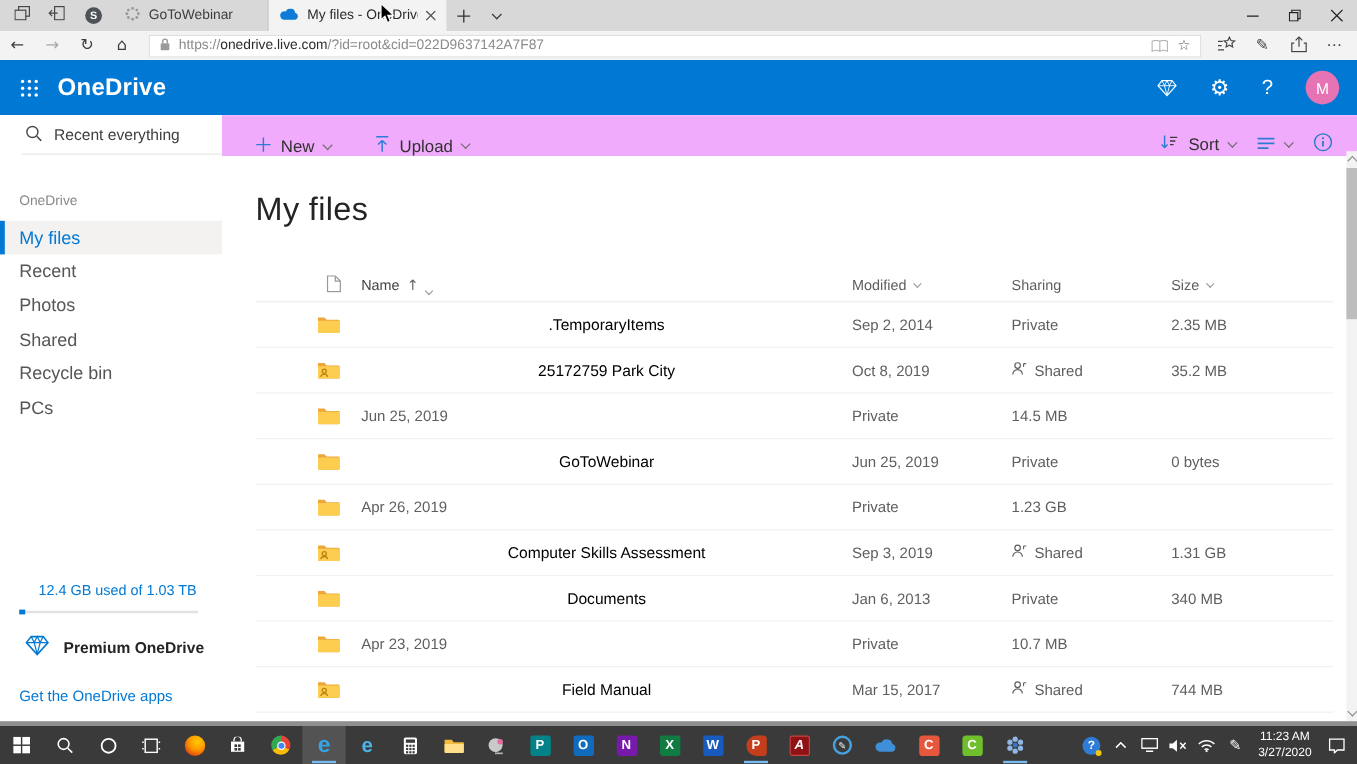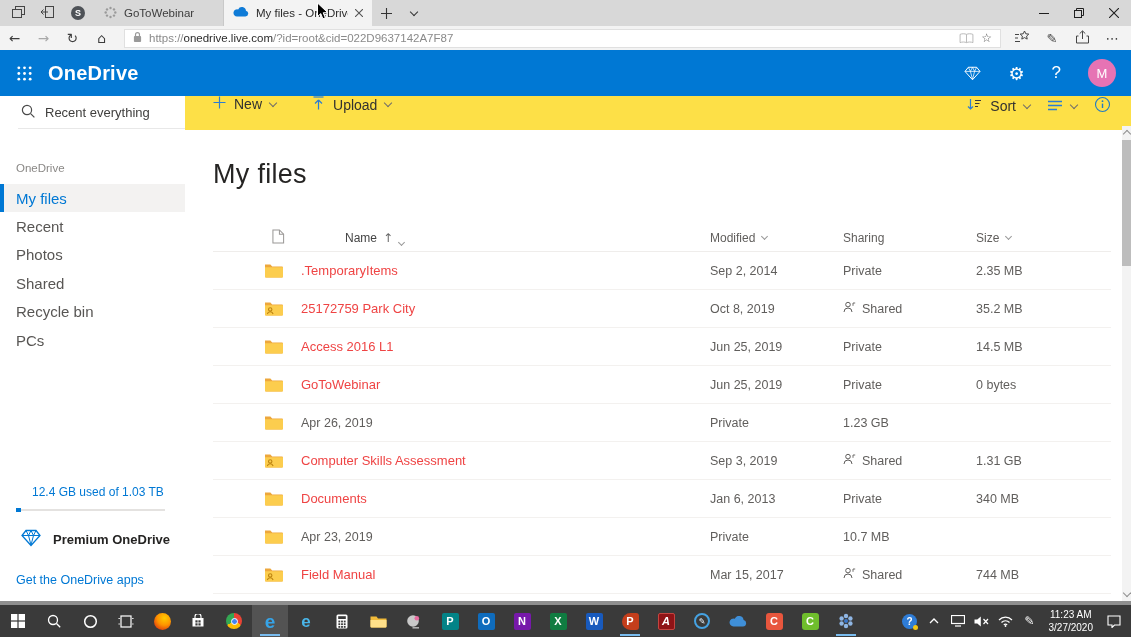--- a/index.html
+++ b/index.html
@@ -52,40 +52,40 @@
   .side-item.sel::before { content:""; position:absolute; left:0; top:0; bottom:0; width:4px; background:#0078d4; }
   .side-bottom { position:absolute; left:0; top:385px; width:185px; height:120px; }
   .storage { position:absolute; top:4px; left:32px; font-size:12px; color:#0078d4; }
   .sprog { position:absolute; top:28px; left:16px; width:149px; height:1.5px; background:#e4e2e0; }
   .sprog::before { content:""; position:absolute; left:0; top:-1px; width:5px; height:4px; background:#0078d4; }
   .premium { position:absolute; top:48px; left:21px; display:flex; align-items:center; gap:12px; font-size:13px; font-weight:bold; color:#252423; }
   .getapps { position:absolute; top:92px; left:16px; font-size:12.5px; color:#0078d4; }
 
   
   .main { position:absolute; left:185px; top:0; right:0; height:100%; }
-  .cmdbar { position:absolute; top:0; left:0; right:0; height:34px; background:#fde047; display:flex; align-items:flex-start; font-size:14px; color:#323130; }
+  .cmdbar { position:absolute; top:0; left:0; right:0; height:34px; background:#f0abfc; display:flex; align-items:flex-end; font-size:14px; color:#323130; }
   .cmd { display:flex; align-items:center; gap:8px; }
   .cmd-new { margin-left:28px; }
   .cmd-upload { margin-left:36px; }
   .cmd-right { position:absolute; right:20px; display:flex; align-items:center; gap:17px; }
   .chev { width:6px; height:6px; border-right:1.2px solid #6f6d6b; border-bottom:1.2px solid #6f6d6b; transform:rotate(45deg); display:inline-block; margin-top:-3px; }
   .chev.sm { width:5px; height:5px; }
 
   
   .content { position:absolute; top:34px; left:0; right:9px; bottom:0; background:#fff; }
   .page-title { position:absolute; top:29px; left:28px; font-size:27px; font-weight:300; color:#252423; letter-spacing:.3px; }
   .table { position:absolute; top:95px; left:28px; width:898px; }
   .grid { display:grid; grid-template-columns:88px 409px 133px 133px auto; align-items:center; }
   .thead { height:27px; border-bottom:1px solid #efedeb; font-size:12px; color:#605e5c; }
-  .th-name { display:flex; align-items:flex-end; gap:6px; color:#444;margin-left:44px; }
+  .th-name { display:flex; align-items:flex-end; gap:6px; color:#444; }
   .th { display:flex; align-items:center; gap:7px; }
   .doc-ic { margin-left:59px; }
   .row { height:38px; border-bottom:1px solid #f3f1ef; font-size:12.5px; color:#605e5c; }
   .c-icon svg { margin-left:51px; display:block; }
-  .c-name { font-size:13px; color:#ef4444; }
+  .c-name { font-size:13px; color:#000000;text-align:center; }
   .c-share { display:flex; align-items:center; gap:6px; }
 
   
   .vscroll { position:absolute; top:126px; right:0; width:9px; height:475px; background:#f3f3f3; }
   .vthumb { position:absolute; top:14px; left:0; width:9px; height:126px; background:#bdbdbd; }
   .varr { position:absolute; left:1.5px; width:6px; height:6px; border-right:1.2px solid #909090; border-bottom:1.2px solid #909090; }
   .varr.up { top:5px; transform:rotate(-135deg); }
   .varr.dn { bottom:5px; transform:rotate(45deg); }
   .winstrip { position:absolute; top:601px; left:0; right:0; height:4px; background:#8f8f8f; }
 
@@ -403,21 +403,20 @@
             <div class="c-icon">
                 <svg width="20" height="15" viewBox="0 0 20 15">
                   <path d="M1 1.5 h5.4 l1.8 2 H18 a1 1 0 0 1 1 1 v9 a1 1 0 0 1 -1 1 H2 a1 1 0 0 1 -1 -1 Z" fill="#eda73c"></path>
                   <path d="M1 4.2 h18 v9.3 a1 1 0 0 1 -1 1 H2 a1 1 0 0 1 -1 -1 Z" fill="#fccd4e"></path>
                   <g style="display: none;">
                     <circle cx="6.2" cy="8.4" r="1.7" fill="none" stroke="#bd8410" stroke-width="1.1"></circle>
                     <path d="M3.3 13 a3 3 0 0 1 5.8 0" fill="none" stroke="#bd8410" stroke-width="1.1"></path>
                   </g>
                 </svg>
               </div>
-            <div class="c-name">Access 2016 L1</div>
             <div>Jun 25, 2019</div>
             <div class="c-share">
                 <span>Private</span>
               </div>
             <div>14.5 MB</div>
           </div>
           <div class="grid row">
             <div class="c-icon">
                 <svg width="20" height="15" viewBox="0 0 20 15">
                   <path d="M1 1.5 h5.4 l1.8 2 H18 a1 1 0 0 1 1 1 v9 a1 1 0 0 1 -1 1 H2 a1 1 0 0 1 -1 -1 Z" fill="#eda73c"></path>

